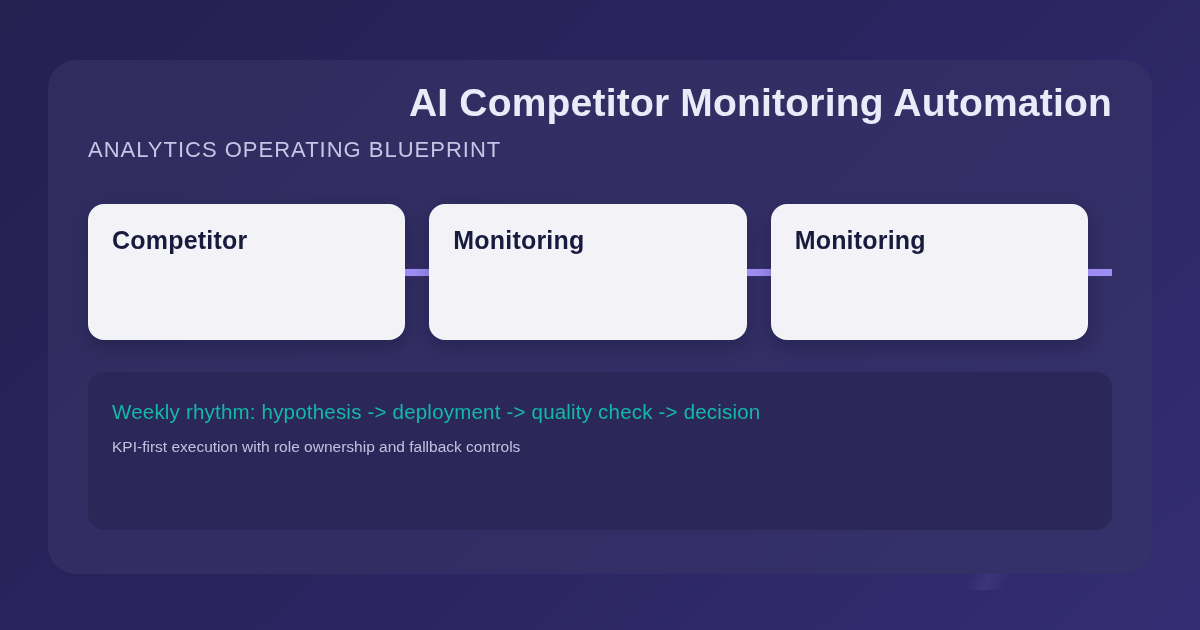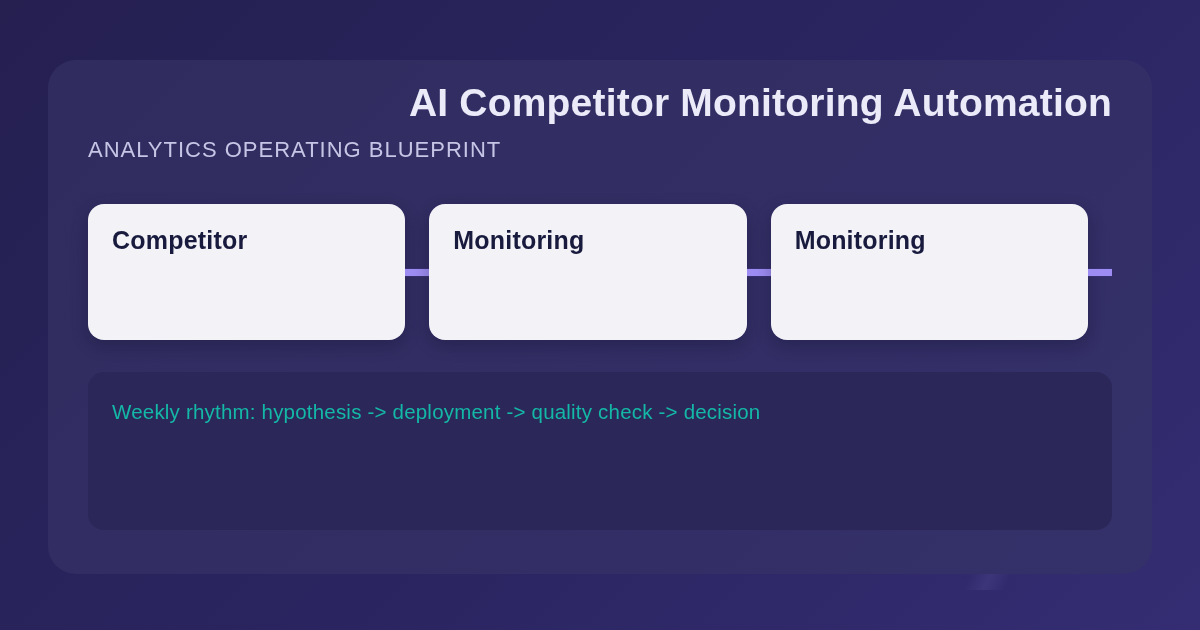--- a/index.html
+++ b/index.html
@@ -118,15 +118,16 @@
       <div class="step-label">Monitoring</div>
     </div>
 
     <div class="connector"></div>
 
 
   </div>
 
   <div class="summary-panel">
     <div class="summary-headline">Weekly rhythm: hypothesis -&gt; deployment -&gt; quality check -&gt; decision</div>
+    <div class="summary-subtext">KPI-first execution with role ownership and fallback controls</div>
   </div>
 
 </div>
 
 </body></html>

